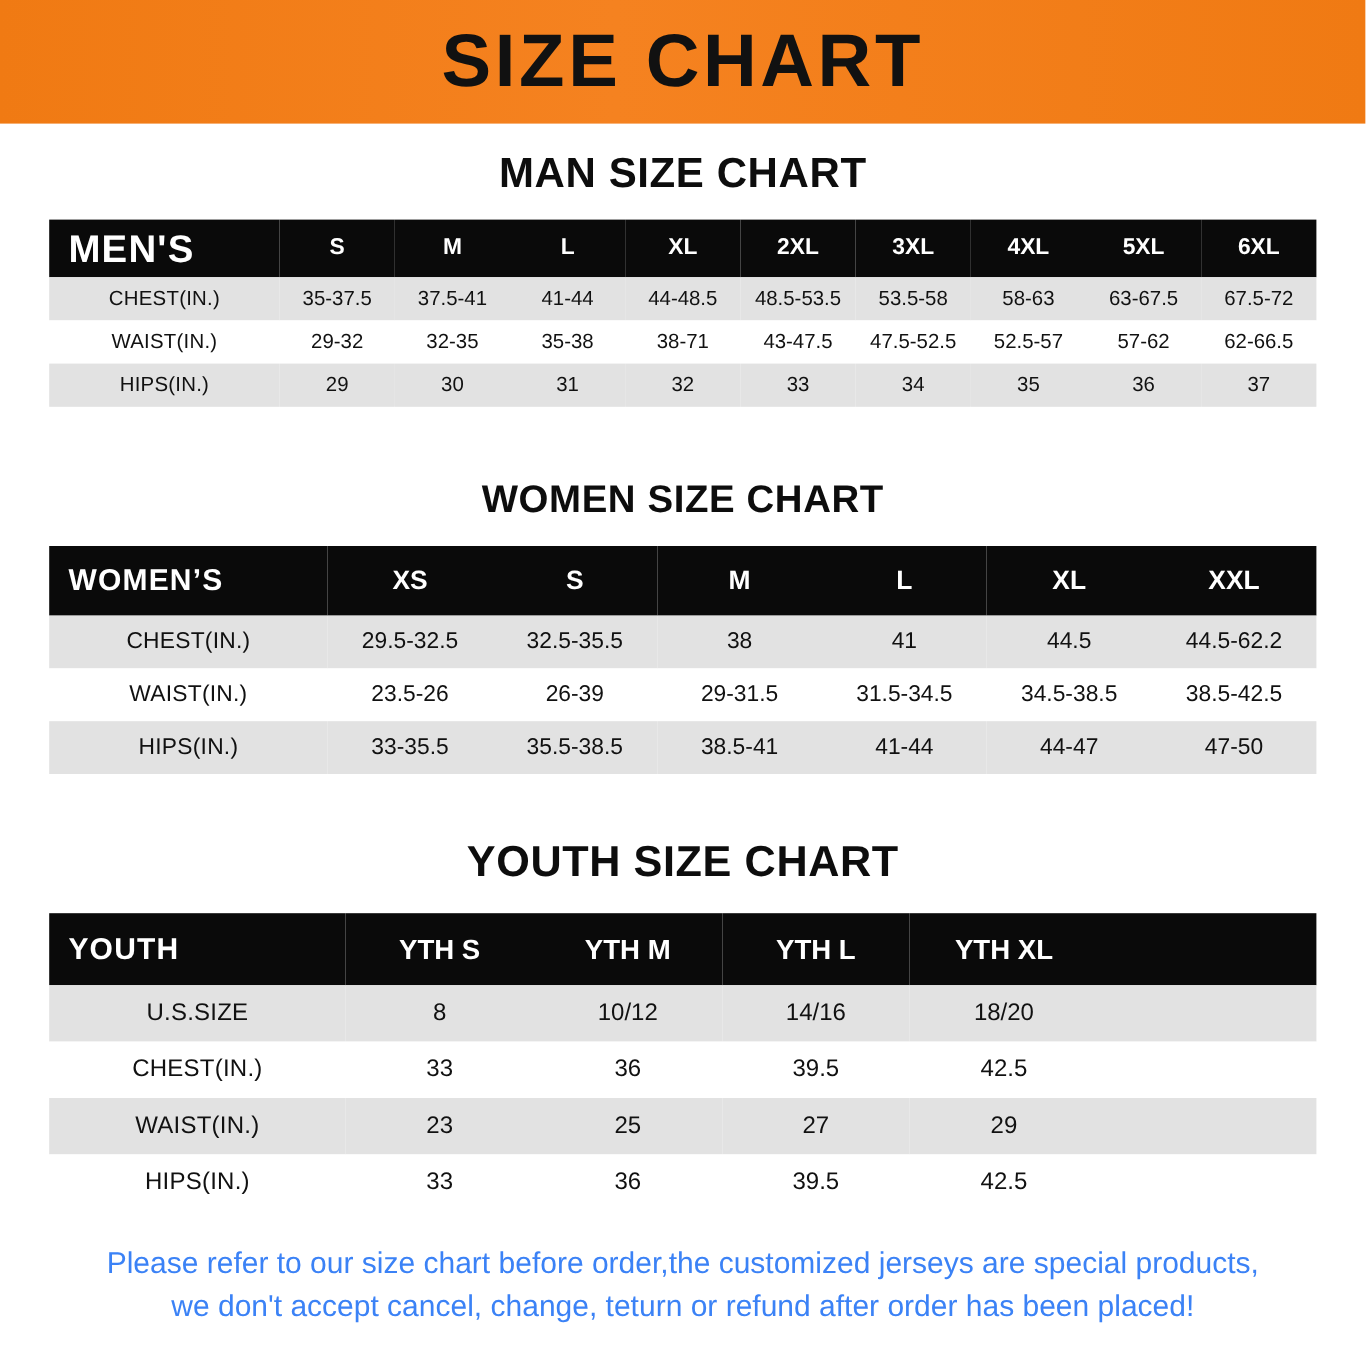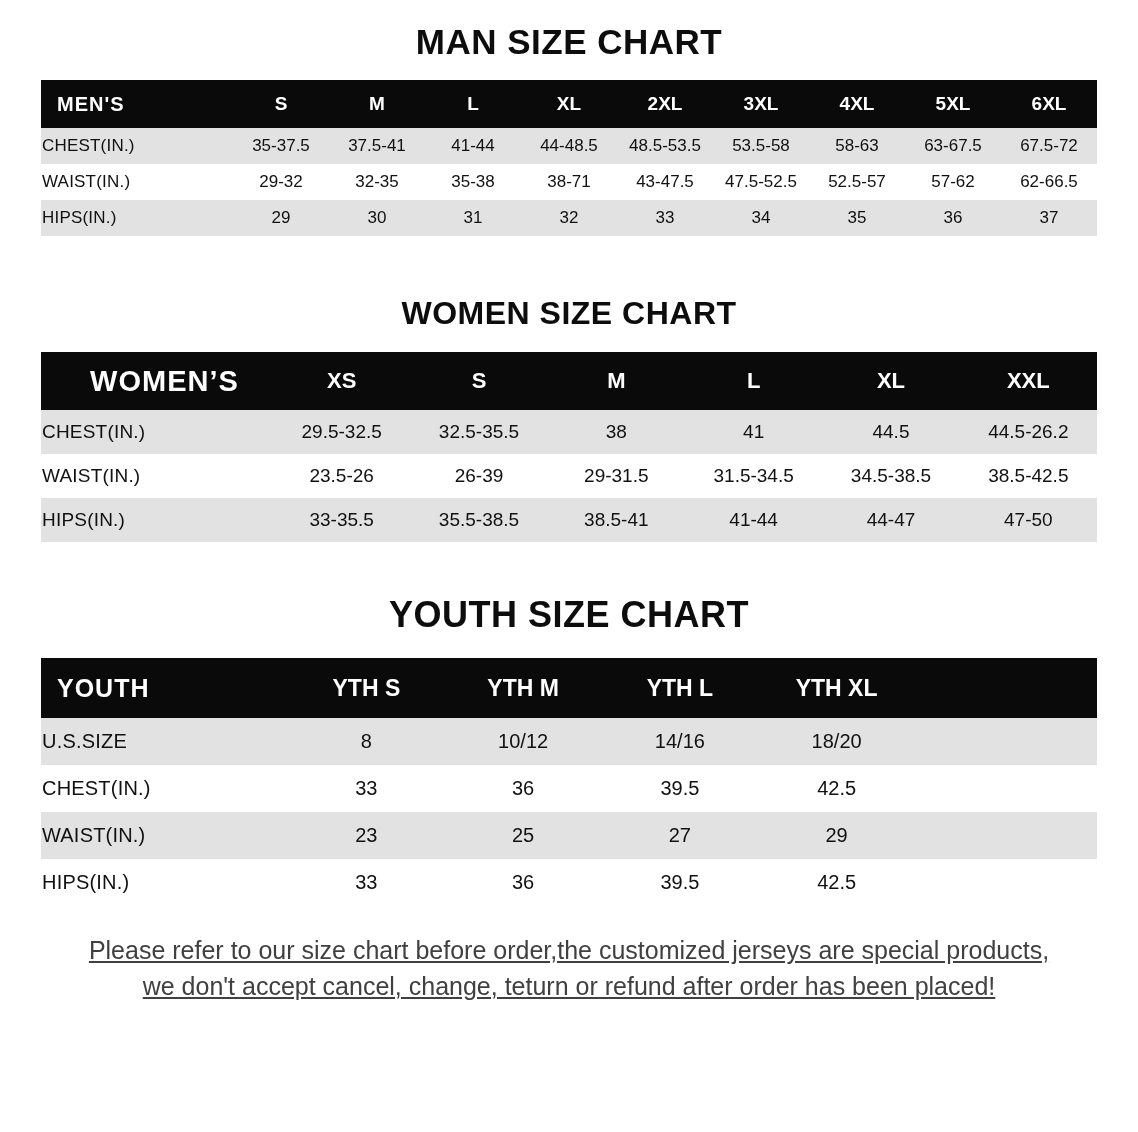--- a/index.html
+++ b/index.html
@@ -81,61 +81,63 @@
   }
   table.size-table thead th.rowlabel {
     text-align: left;
     font-style: normal;
     letter-spacing: 1px;
   }
   
   table.size-table tbody tr.odd  { background: #e2e2e2; }
   table.size-table tbody tr.even { background: #ffffff; }
   table.size-table tbody td.rowlabel {
-    text-align: left;
+    text-align: center;
     letter-spacing: 0.2px;
   }
 
   
   #men-table-wrap { width: 1056px; }
   #men-table thead th { font-size: 19px; height: 46px; }
-  #men-table thead th.rowlabel { font-size: 20px; padding-left: 16px; }
+  #men-table thead th.rowlabel { font-size: 32px; padding-left: 16px; }
   #men-table tbody td { font-size: 17px; height: 34px; }
   #men-table tbody td.rowlabel { font-size: 17px; }
 
   
   #women-table-wrap { width: 1056px; }
   #women-table thead th { font-size: 22px; height: 56px; }
-  #women-table thead th.rowlabel { font-size: 29px; padding-left: 16px; text-align: center; }
+  #women-table thead th.rowlabel { font-size: 25px; padding-left: 16px; }
   #women-table tbody td { font-size: 19px; height: 42px; }
 
   
   #youth-table-wrap { width: 1056px; }
   #youth-table thead th { font-size: 23px; height: 58px; }
   #youth-table thead th.rowlabel { font-size: 25px; padding-left: 16px; }
   #youth-table tbody td { font-size: 20px; height: 45px; margin-left: 44px; }
 
   
   .note {
     margin: 26px auto 0 auto;
     width: 1056px;
     text-align: center;
-    color: #404040;
+    color: #3b82f6;
     font-family: "Liberation Sans", sans-serif;
     font-size: 25px;
     line-height: 1.45;
-    text-decoration: underline;
   }
   .note-line { display: block; }
 </style>
 </head>
 <body>
 
 <div class="page">
 
+  <div class="banner">
+    <div class="banner-title">SIZE CHART</div>
+  </div>
 
   <div class="section-heading h-man">MAN SIZE CHART</div>
   <div class="table-wrap" id="men-table-wrap">
     <table class="size-table" id="men-table">
       <thead>
         <tr>
           <th class="rowlabel" style="width:175px;">MEN'S</th>
           <th>S</th>
           <th>M</th>
           <th>L</th>
@@ -203,21 +205,21 @@
         </tr>
       </thead>
       <tbody>
         <tr class="odd">
           <td class="rowlabel">CHEST(IN.)</td>
           <td>29.5-32.5</td>
           <td>32.5-35.5</td>
           <td>38</td>
           <td>41</td>
           <td>44.5</td>
-          <td>44.5-26.2</td>
+          <td>44.5-62.2</td>
         </tr>
         <tr class="even">
           <td class="rowlabel">WAIST(IN.)</td>
           <td>23.5-26</td>
           <td>26-39</td>
           <td>29-31.5</td>
           <td>31.5-34.5</td>
           <td>34.5-38.5</td>
           <td>38.5-42.5</td>
         </tr>

